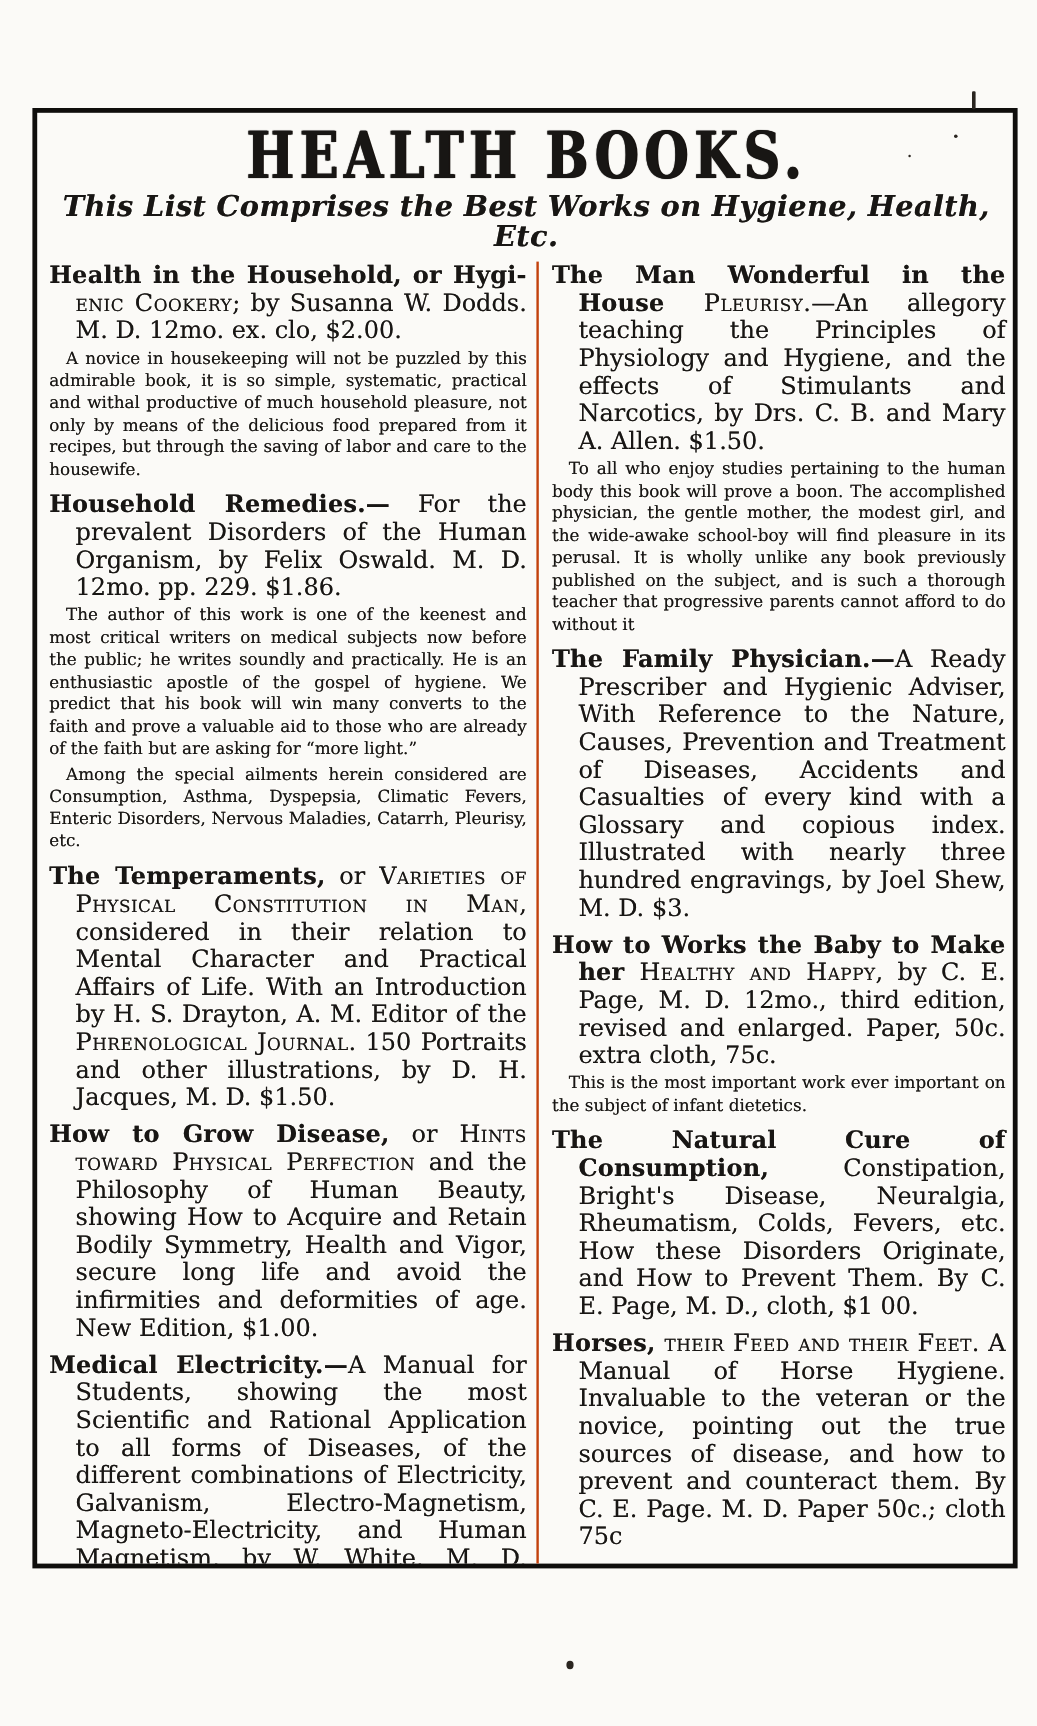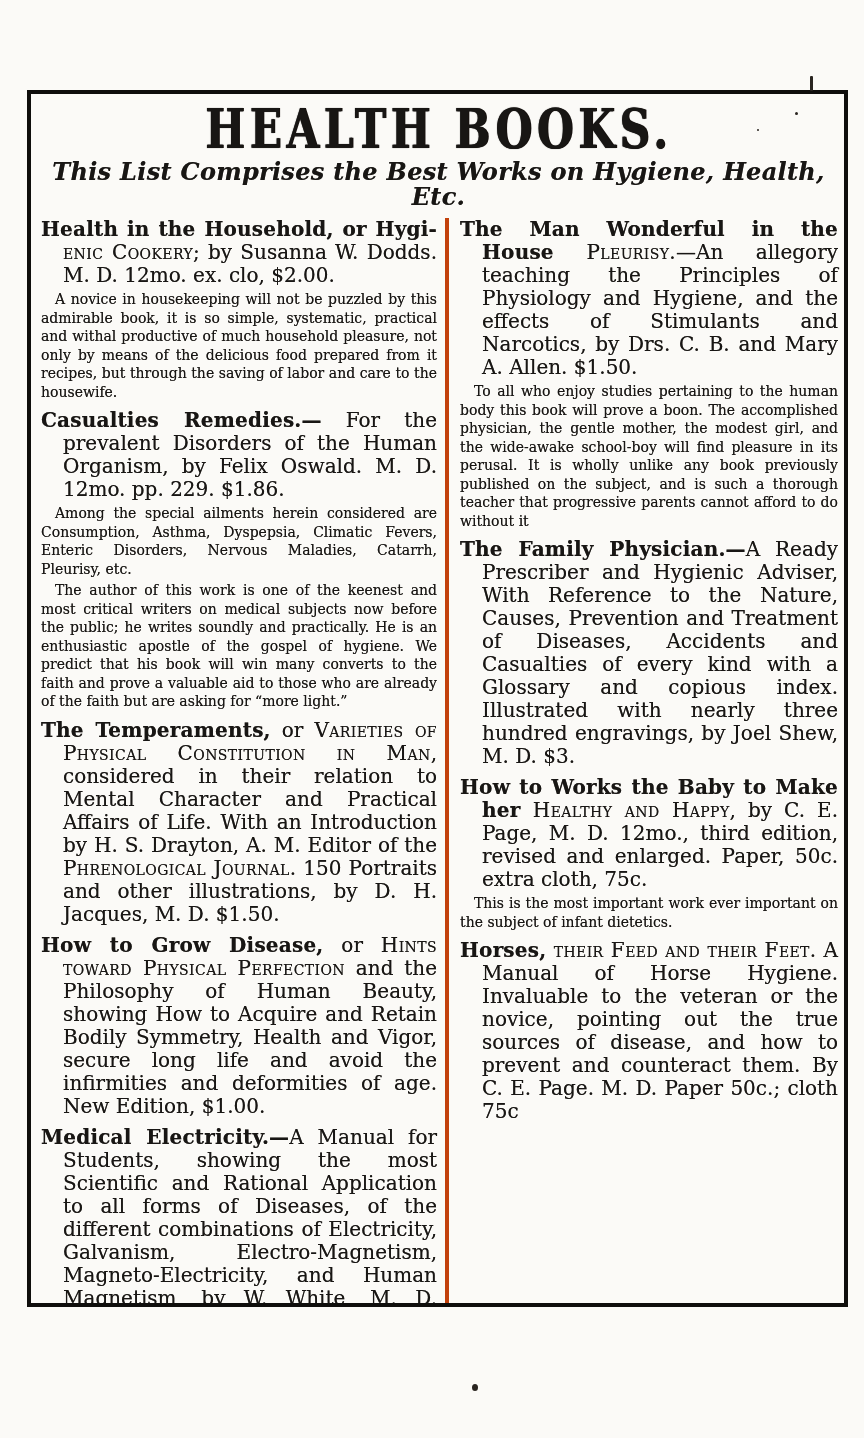--- a/index.html
+++ b/index.html
@@ -47,21 +47,21 @@
   }
   .columns{
     display:flex;
     margin-top:9px;
     align-items:stretch;
   }
   .col{box-sizing:border-box;}
   .col-left{
     width:412px;
     padding:0 8px 0 4px;
-    border-right:4px solid #c2410c;
+    border-right:2px solid #c2410c;
   }
   .col-right{
     flex:1;
     padding:0 2px 0 11px;
   }
   p{margin:0;}
   .entry{margin-bottom:8px;}
   .head{
     font-size:20px;
     line-height:23px;
@@ -93,23 +93,23 @@
 <div class="advert-box">
   <div class="page-title"><span class="squeeze">HEALTH BOOKS.</span></div>
   <div class="page-subtitle">This List Comprises the Best Works on Hygiene, Health, Etc.</div>
   <div class="columns">
     <div class="col col-left" id="col-left">
         <div class="entry">
           <p class="head"><span class="lead">Health in the Household, or Hygi-</span><span class="sc">enic Cookery</span><span class="plain">; by Susanna W. Dodds. M. D. 12mo. ex. clo, $2.00.</span></p>
           <p class="note">A novice in housekeeping will not be puzzled by this admirable book, it is so simple, systematic, practical and withal productive of much household pleasure, not only by means of the delicious food prepared from it recipes, but through the saving of labor and care to the housewife.</p>
         </div>
         <div class="entry">
-          <p class="head"><span class="lead">Casualties Remedies.—</span><span class="plain"> For the prevalent Disorders of the Human Organism, by Felix Oswald. M. D. 12mo. pp. 229. $1.86.</span></p>
+          <p class="head"><span class="lead">Household Remedies.—</span><span class="plain"> For the prevalent Disorders of the Human Organism, by Felix Oswald. M. D. 12mo. pp. 229. $1.86.</span></p>
+          <p class="note">The author of this work is one of the keenest and most critical writers on medical subjects now before the public; he writes soundly and practically. He is an enthusiastic apostle of the gospel of hygiene. We predict that his book will win many converts to the faith and prove a valuable aid to those who are already of the faith but are asking for “more light.”</p>
           <p class="note">Among the special ailments herein considered are Consumption, Asthma, Dyspepsia, Climatic Fevers, Enteric Disorders, Nervous Maladies, Catarrh, Pleurisy, etc.</p>
-          <p class="note">The author of this work is one of the keenest and most critical writers on medical subjects now before the public; he writes soundly and practically. He is an enthusiastic apostle of the gospel of hygiene. We predict that his book will win many converts to the faith and prove a valuable aid to those who are already of the faith but are asking for “more light.”</p>
         </div>
         <div class="entry">
           <p class="head"><span class="lead">The Temperaments,</span><span class="plain"> or </span><span class="sc">Varieties of Physical Constitution in Man</span><span class="plain">, considered in their relation to Mental Character and Practical Affairs of Life. With an Introduction by H. S. Drayton, A. M. Editor of the </span><span class="sc">Phrenological Journal</span><span class="plain">. 150 Portraits and other illustrations, by D. H. Jacques, M. D. $1.50.</span></p>
         </div>
         <div class="entry">
           <p class="head"><span class="lead">How to Grow Disease,</span><span class="plain"> or </span><span class="sc">Hints toward Physical Perfection</span><span class="plain"> and the Philosophy of Human Beauty, showing How to Acquire and Retain Bodily Symmetry, Health and Vigor, secure long life and avoid the infirmities and deformities of age. New Edition, $1.00.</span></p>
         </div>
         <div class="entry">
           <p class="head"><span class="lead">Medical Electricity.—</span><span class="plain">A Manual for Students, showing the most Scientific and Rational Application to all forms of Diseases, of the different combinations of Electricity, Galvanism, Electro-Magnetism, Magneto-Electricity, and Human Magnetism, by W. White, M. D. $1.50.</span></p>
         </div>
@@ -120,20 +120,23 @@
           <p class="note">To all who enjoy studies pertaining to the human body this book will prove a boon. The accomplished physician, the gentle mother, the modest girl, and the wide-awake school-boy will find pleasure in its perusal. It is wholly unlike any book previously published on the subject, and is such a thorough teacher that progressive parents cannot afford to do without it</p>
         </div>
         <div class="entry">
           <p class="head"><span class="lead">The Family Physician.—</span><span class="plain">A Ready Prescriber and Hygienic Adviser, With Reference to the Nature, Causes, Prevention and Treatment of Diseases, Accidents and Casualties of every kind with a Glossary and copious index. Illustrated with nearly three hundred engravings, by Joel Shew, M. D. $3.</span></p>
         </div>
         <div class="entry">
           <p class="head"><span class="lead">How to Works the Baby to Make her</span><span class="sc"> Healthy and Happy</span><span class="plain">, by C. E. Page, M. D. 12mo., third edition, revised and enlarged. Paper, 50c. extra cloth, 75c.</span></p>
           <p class="note">This is the most important work ever important on the subject of infant dietetics.</p>
         </div>
         <div class="entry">
+          <p class="head"><span class="lead">The Natural Cure of Consumption,</span><span class="plain"> Constipation, Bright's Disease, Neuralgia, Rheumatism, Colds, Fevers, etc. How these Disorders Originate, and How to Prevent Them. By C. E. Page, M. D., cloth, $1 00.</span></p>
+        </div>
+        <div class="entry">
           <p class="head"><span class="lead">Horses,</span><span class="sc"> their Feed and their Feet.</span><span class="plain"> A Manual of Horse Hygiene. Invaluable to the veteran or the novice, pointing out the true sources of disease, and how to prevent and counteract them. By C. E. Page. M. D. Paper 50c.; cloth 75c</span></p>
         </div>
       </div>
   </div>
 </div>
 
 <div class="speck s1"></div>
 <div class="speck s2"></div>
 <div class="speck s3"></div>
 <div class="speck s4"></div>

